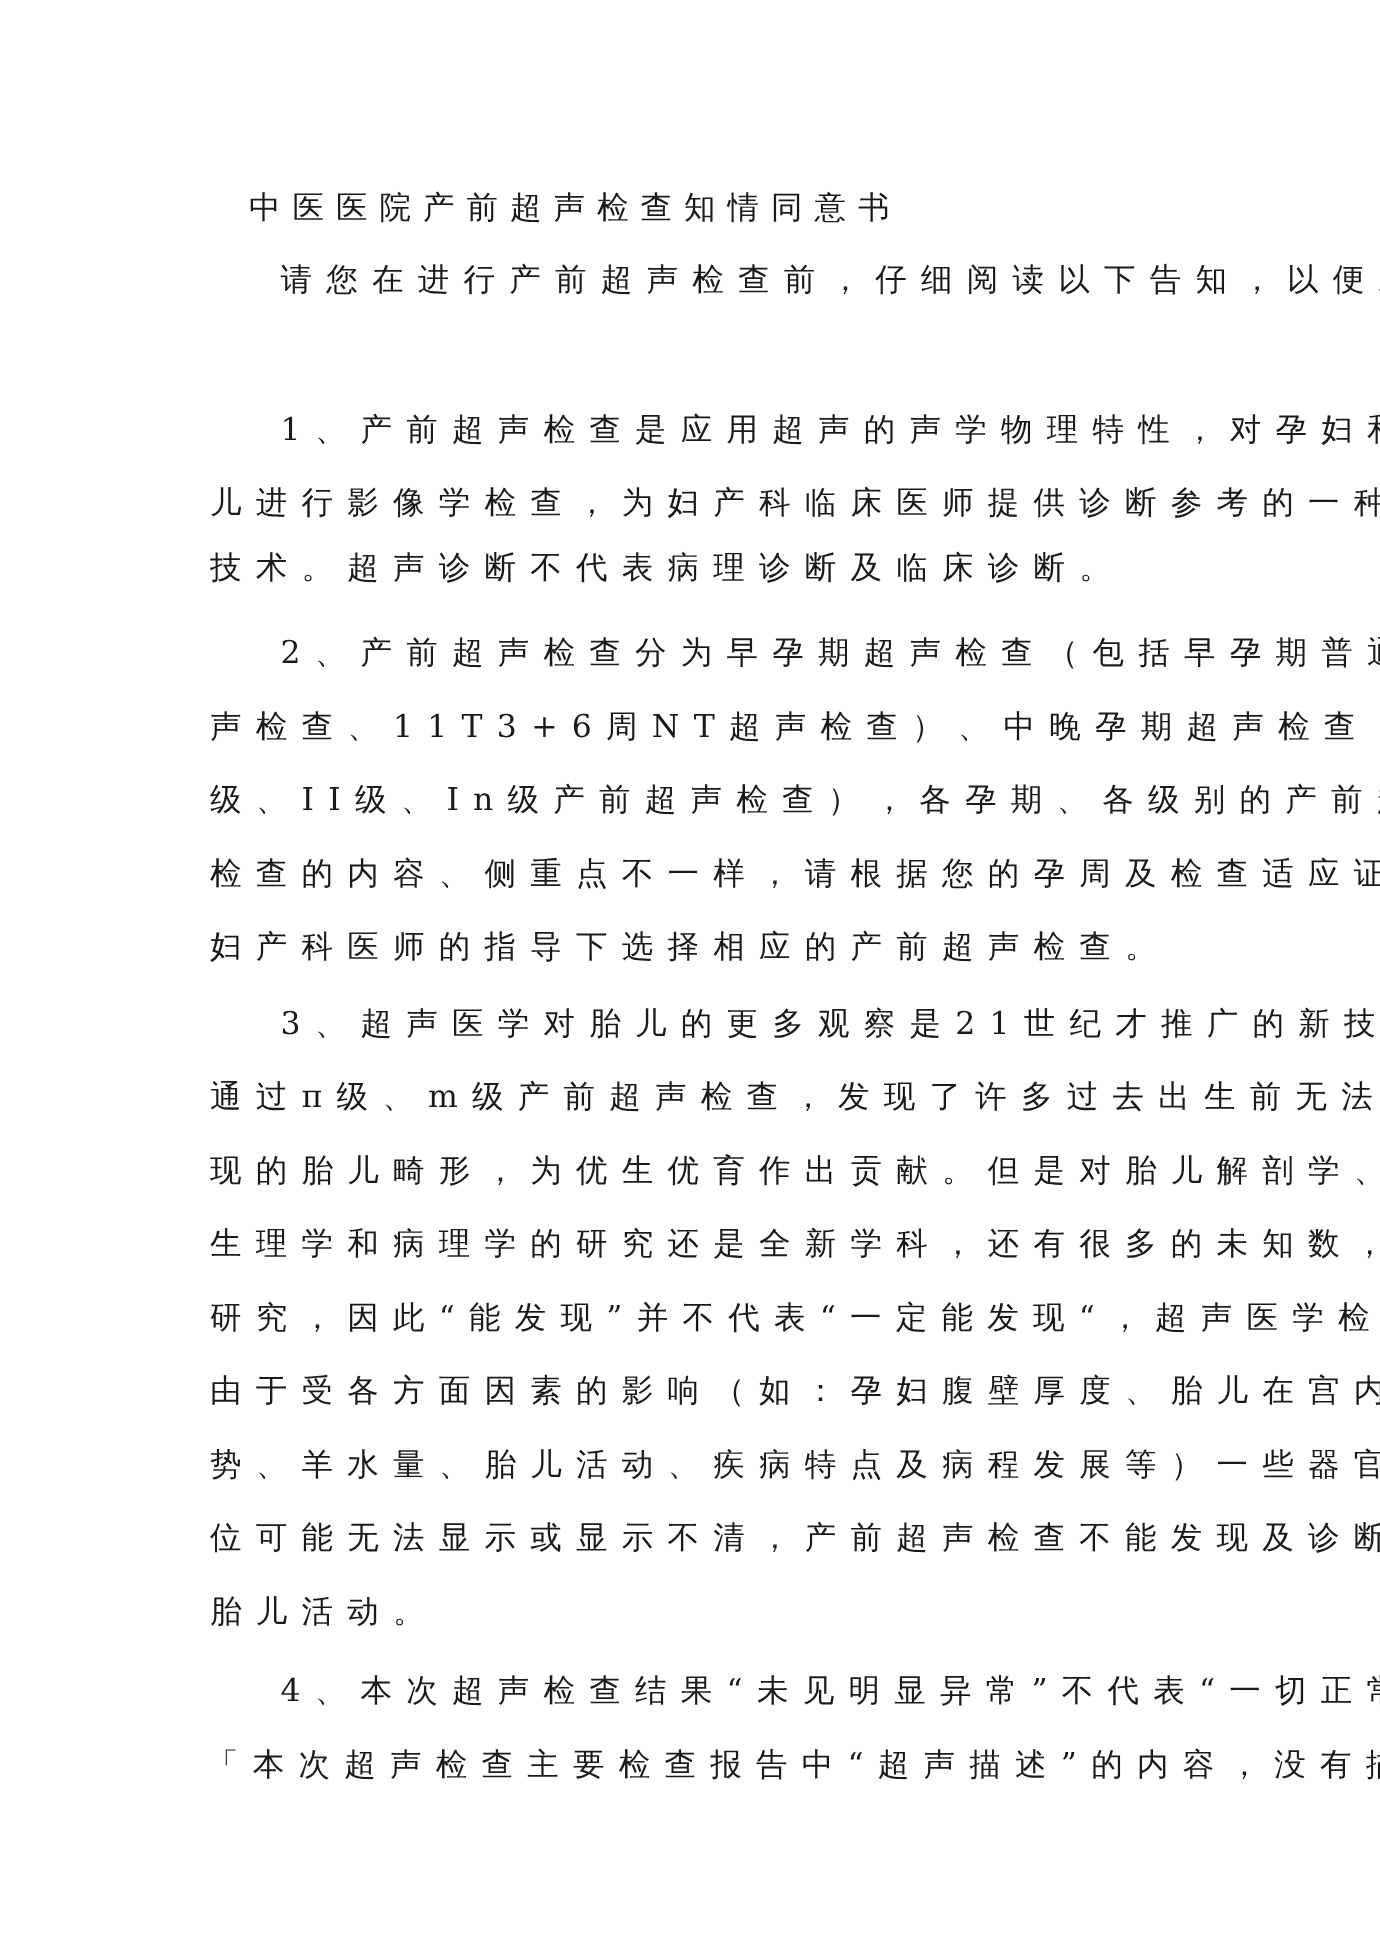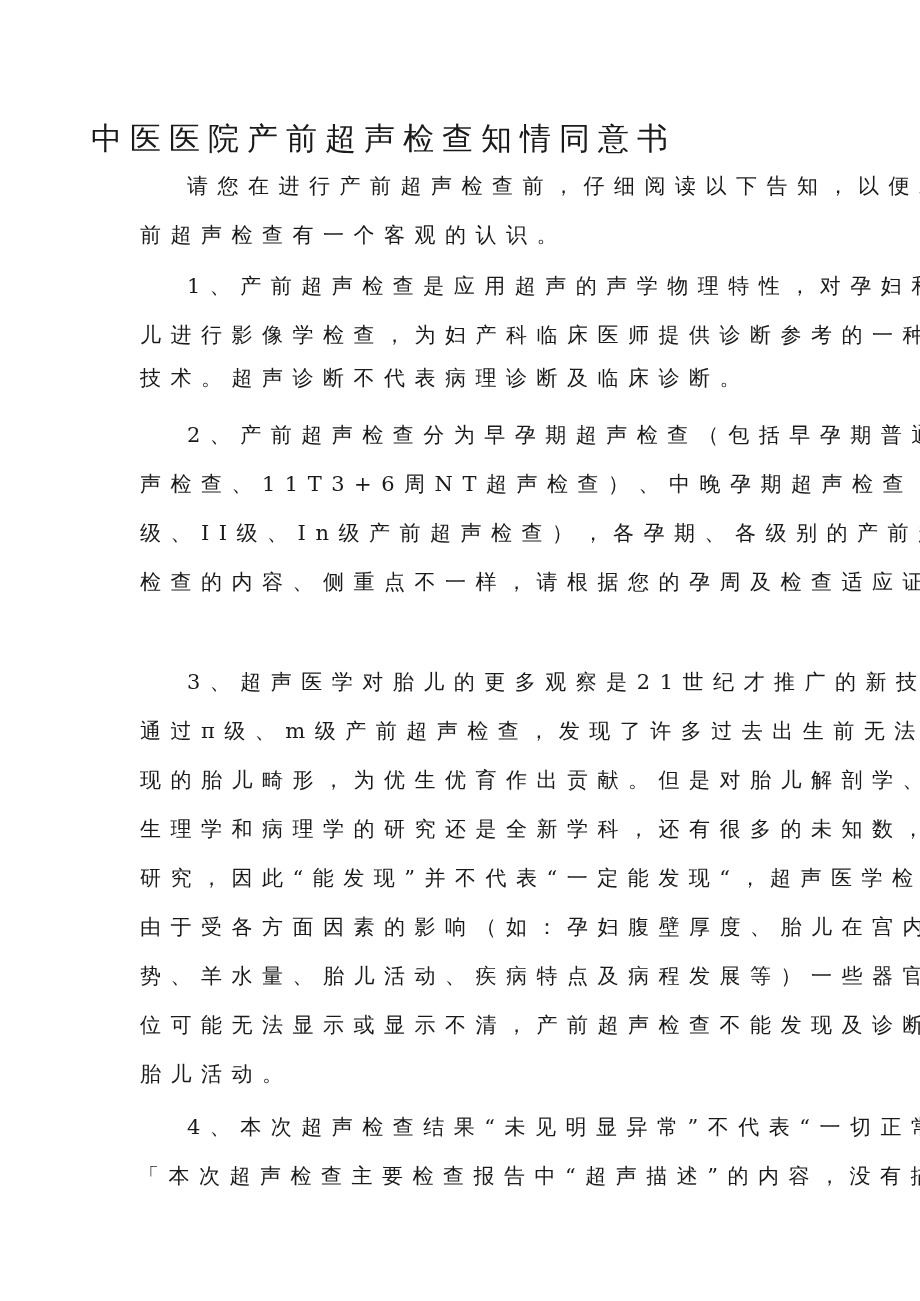--- a/index.html
+++ b/index.html
@@ -1,41 +1,41 @@
 <!DOCTYPE html>
 <html><head>
 <meta charset="utf-8">
 <style>
   html, body { margin: 0; padding: 0; background: #ffffff; }
   body { width: 920px; height: 1301px; position: relative; overflow: hidden;
          font-family: "DejaVu Serif", "Liberation Serif", serif; color: #1a1a1a; }
   .page { position: absolute; left: 0; top: 0; width: 920px; height: 1301px; }
   .title { position: absolute; top: 118px; left: 0; width: 767px; text-align: center;
-           font-size: 31px; letter-spacing: 8px; line-height: 40px; white-space: nowrap; }
+           font-size: 21px; letter-spacing: 8px; line-height: 40px; white-space: nowrap; }
   .line { position: absolute; left: 140px; font-size: 21px; line-height: 32px;
           white-space: nowrap; letter-spacing: 9.5px; }
   .indent { left: 187px; }
 </style>
 </head>
 <body>
 
 <div class="page">
   <div class="title">中医医院产前超声检查知情同意书</div>
 
   <div class="line indent" style="top:170px">请您在进行产前超声检查前，仔细阅读以下告知，以便对产</div>
-  <div class="line" style="top:219px">前超声检查有一个客观的认识。</div>
 
   <div class="line indent" style="top:270px">1、产前超声检查是应用超声的声学物理特性，对孕妇和胎</div>
   <div class="line" style="top:319px">儿进行影像学检查，为妇产科临床医师提供诊断参考的一种检查</div>
   <div class="line" style="top:362px">技术。超声诊断不代表病理诊断及临床诊断。</div>
 
   <div class="line indent" style="top:419px">2、产前超声检查分为早孕期超声检查（包括早孕期普通超</div>
   <div class="line" style="top:468px">声检查、11T3+6周NT超声检查）、中晚孕期超声检查（包括I</div>
   <div class="line" style="top:517px">级、II级、In级产前超声检查），各孕期、各级别的产前超声</div>
   <div class="line" style="top:566px">检查的内容、侧重点不一样，请根据您的孕周及检查适应证怔在</div>
+  <div class="line" style="top:615px">妇产科医师的指导下选择相应的产前超声检查。</div>
 
   <div class="line indent" style="top:666px">3、超声医学对胎儿的更多观察是21世纪才推广的新技术，</div>
   <div class="line" style="top:715px">通过π级、m级产前超声检查，发现了许多过去出生前无法发</div>
   <div class="line" style="top:764px">现的胎儿畸形，为优生优育作出贡献。但是对胎儿解剖学、胎儿</div>
   <div class="line" style="top:813px">生理学和病理学的研究还是全新学科，还有很多的未知数，有待</div>
   <div class="line" style="top:862px">研究，因此“能发现”并不代表“一定能发现“，超声医学检查</div>
   <div class="line" style="top:911px">由于受各方面因素的影响（如：孕妇腹壁厚度、胎儿在宫内的姿</div>
   <div class="line" style="top:960px">势、羊水量、胎儿活动、疾病特点及病程发展等）一些器官或部</div>
   <div class="line" style="top:1009px">位可能无法显示或显示不清，产前超声检查不能发现及诊断所有</div>
   <div class="line" style="top:1058px">胎儿活动。</div>

